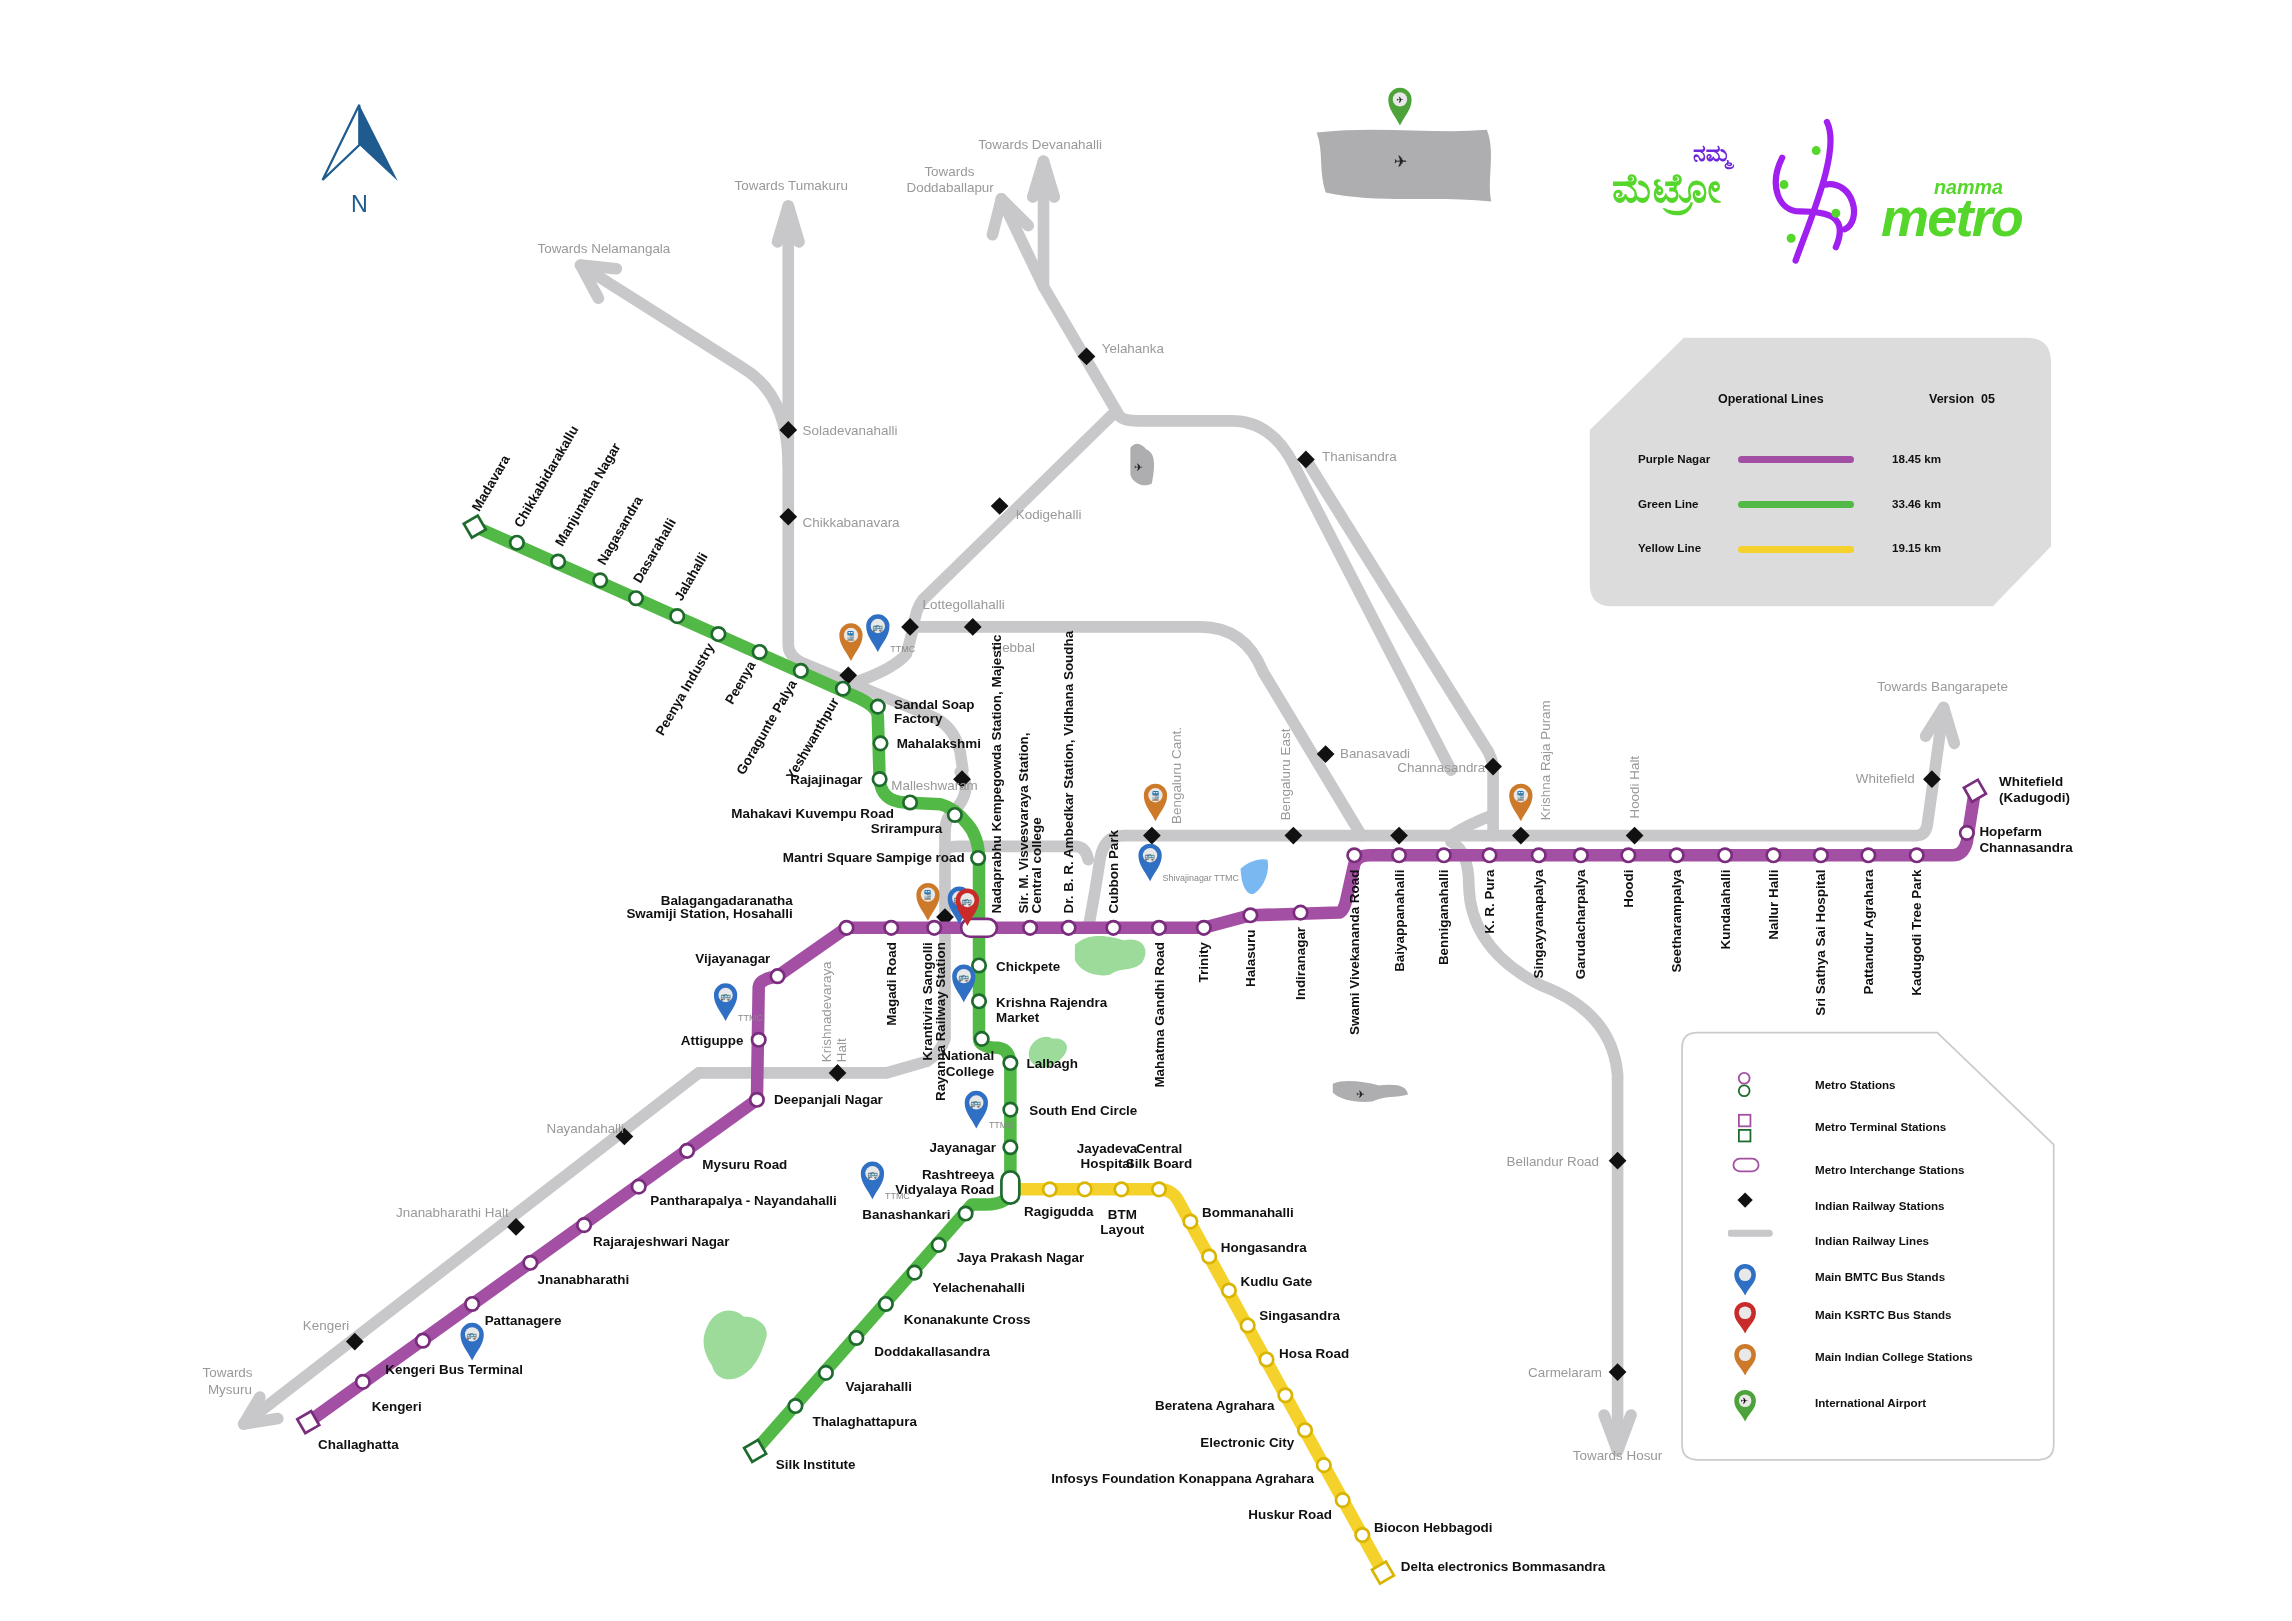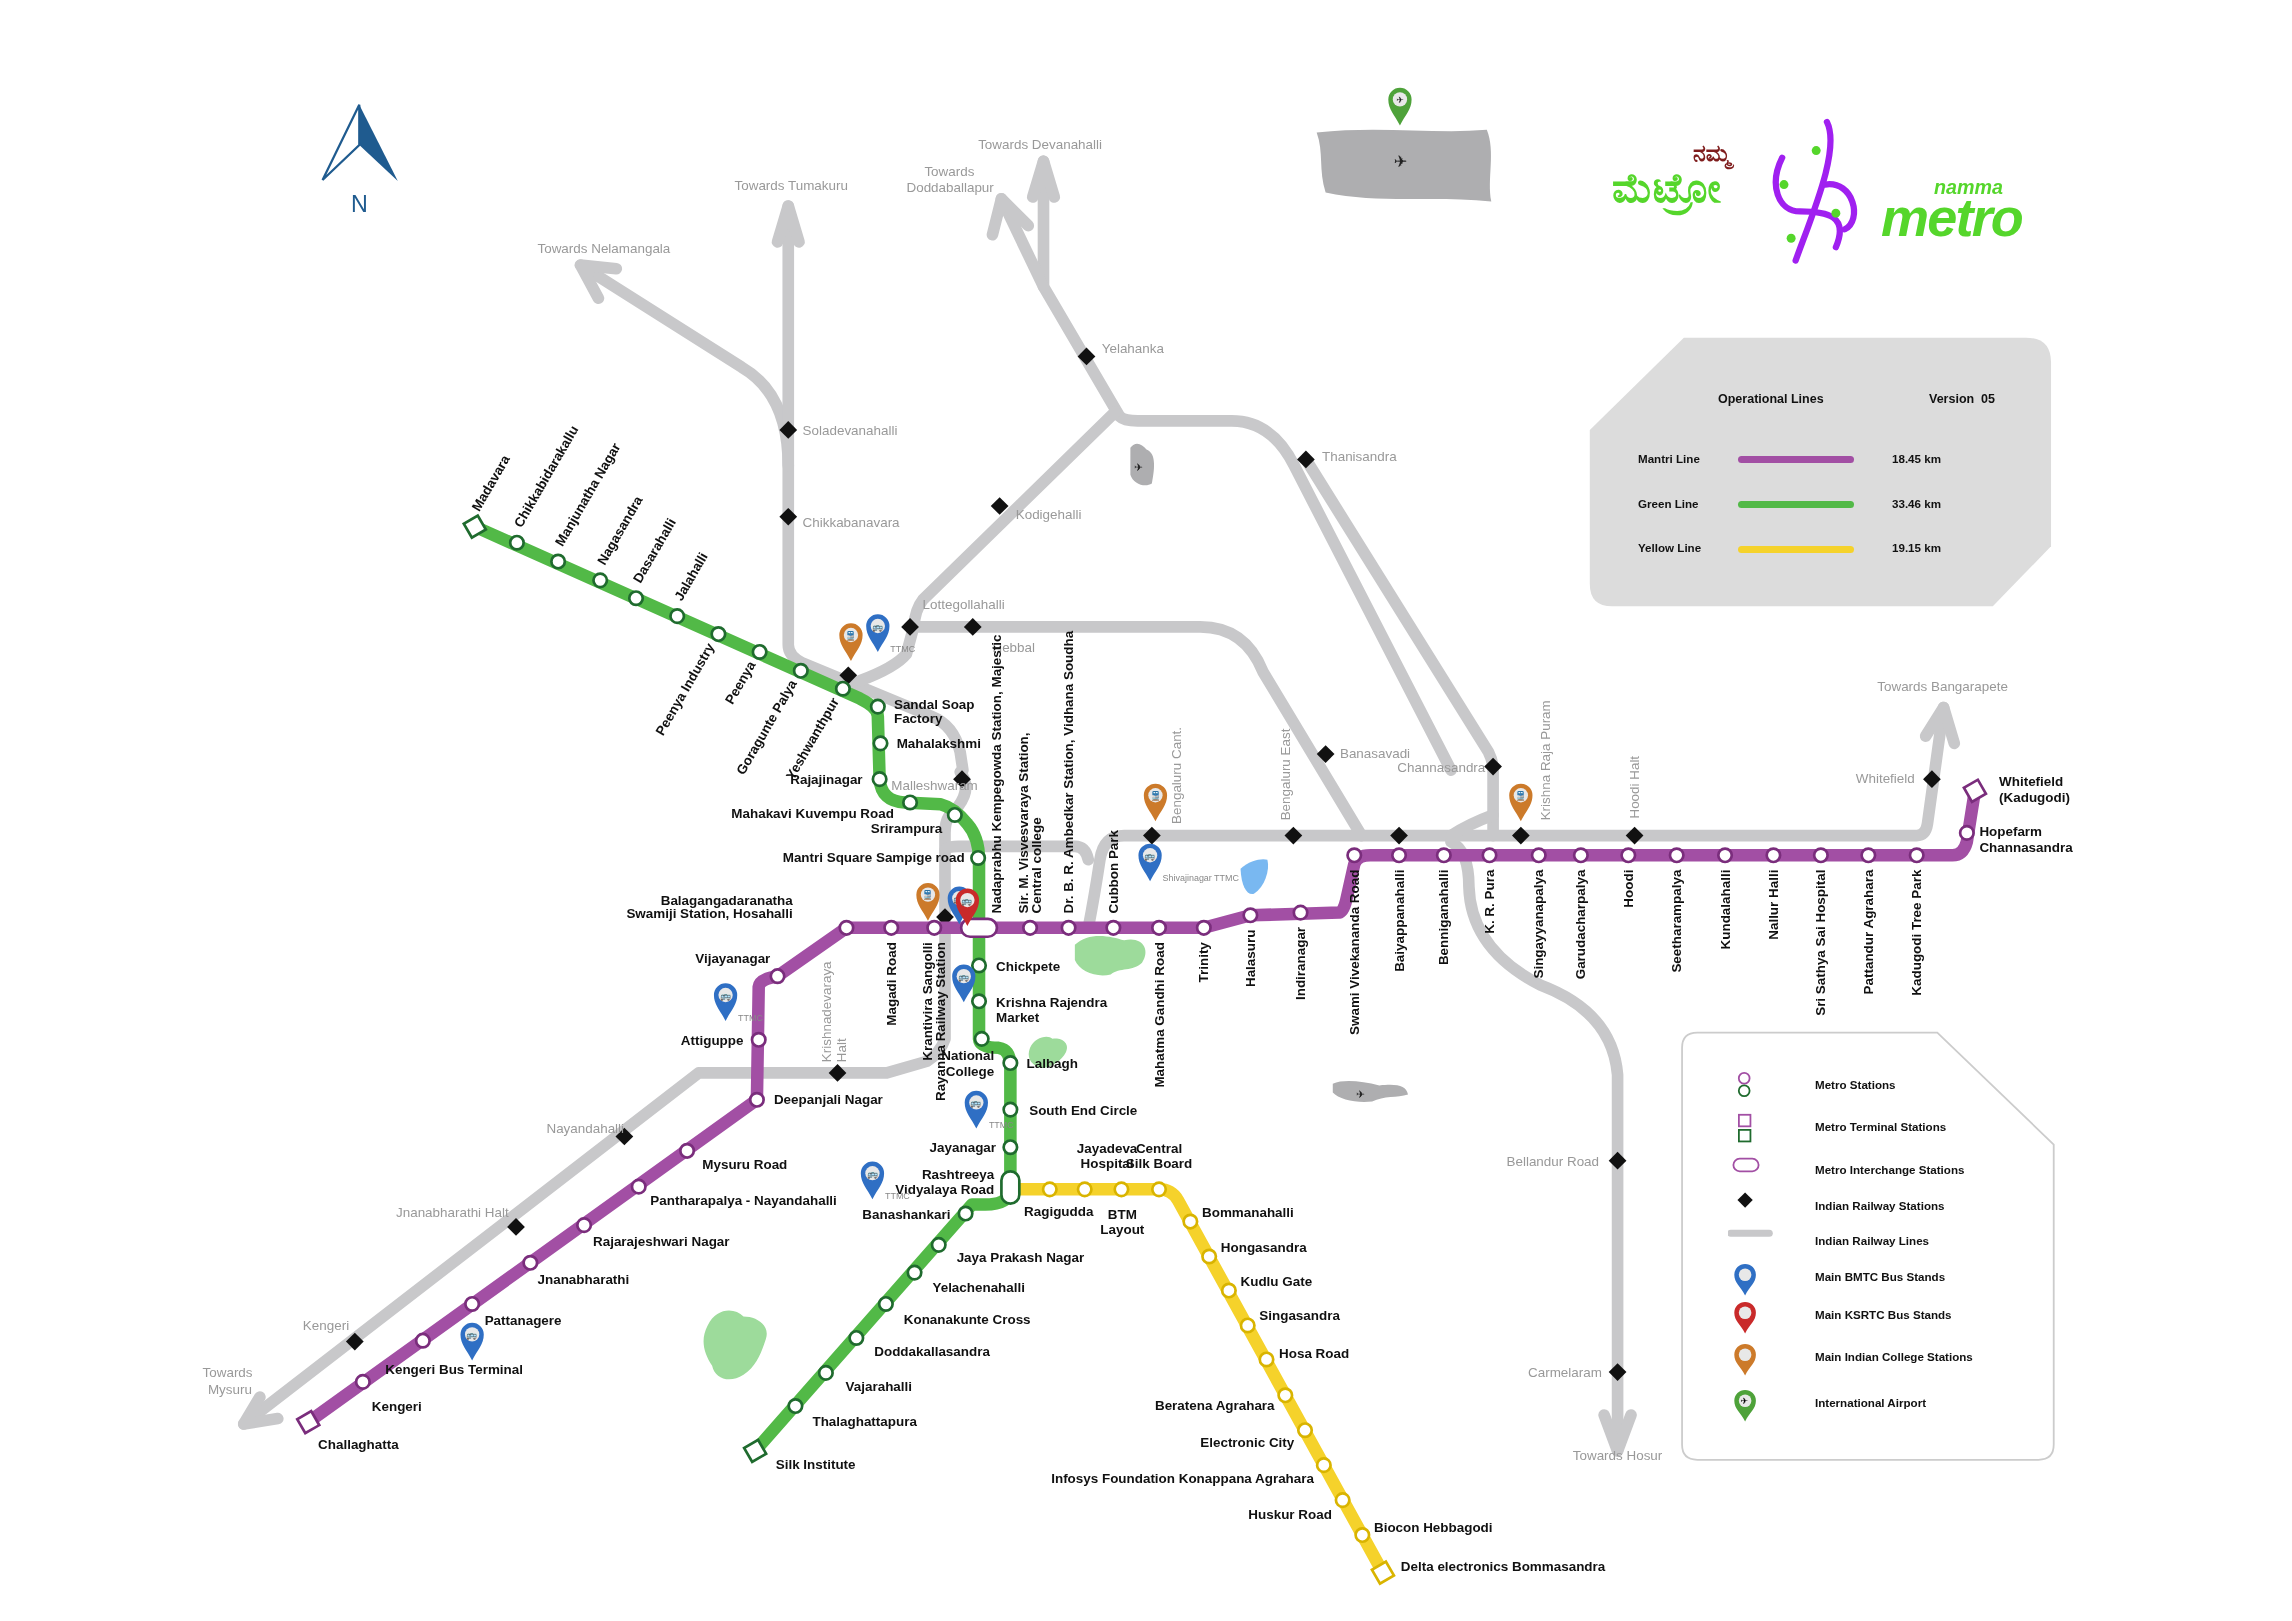--- a/index.html
+++ b/index.html
@@ -388,40 +388,40 @@
         <text x="1563" y="115" text-anchor="middle" font-size="10" fill="#222">✈</text>
       </g>
     </g>
 
   <path d="M1880,377 L2262,377 Q2290,377 2290,405 L2290,610 L2225,677 L1800,677 Q1775,677 1775,652 L1775,480 Z" fill="#dcdcdc"></path>
 
   <path d="M1895,1153 L2163,1153 L2293,1278 L2293,1613 Q2293,1630 2276,1630 L1895,1630 Q1878,1630 1878,1613 L1878,1170 Q1878,1153 1895,1153 Z" fill="#fff" stroke="#cccccc" stroke-width="2"></path>
 </svg>
 
 <div style="position:absolute;left:1612px;top:113px;width:421px;height:161px;">
-  <div style="position:absolute;left:81px;top:27px;color:#7f1d1d;font-weight:bold;font-size:23px;">ನಮ್ಮ</div>
+  <div style="position:absolute;left:81px;top:27px;color:#6d28d9;font-weight:bold;font-size:23px;">ನಮ್ಮ</div>
   <div style="position:absolute;left:0px;top:52px;color:#55d62b;font-weight:bold;font-size:41px;">ಮೆಟ್ರೋ</div>
   <svg style="position:absolute;left:152px;top:0px;" width="99" height="161" viewBox="0 0 110 180">
     <path d="M70,10 C85,40 55,110 35,165" fill="none" stroke="#a020f0" stroke-width="7" stroke-linecap="round"></path>
     <path d="M20,50 C5,80 15,110 40,110 C70,110 95,115 80,150" fill="none" stroke="#a020f0" stroke-width="7" stroke-linecap="round"></path>
     <path d="M68,80 C100,75 110,120 90,130" fill="none" stroke="#a020f0" stroke-width="7" stroke-linecap="round"></path>
     <circle cx="58" cy="42" r="5" fill="#55d62b"></circle>
       <circle cx="22" cy="80" r="5" fill="#55d62b"></circle>
     <circle cx="80" cy="112" r="5" fill="#55d62b"></circle>
       <circle cx="30" cy="140" r="5" fill="#55d62b"></circle>
   </svg>
   <div class="logo-namma" style="left:322px;top:63px;font-size:19.7px;">namma</div>
   <div class="logo-namma" style="left:269px;top:73px;font-size:54px;letter-spacing:-1.8px;">metro</div>
 </div>
 
 <div class="legend-box">
   <div class="leg-title" style="left:128px;top:53px;">Operational Lines</div>
   <div class="leg-title" style="left:339px;top:53px;white-space:pre;">Version  05</div>
   <div id="ol-rows">
-      <div class="leg-row" style="left: 48px; top: 113px;">Mantri Line</div>
+      <div class="leg-row" style="left: 48px; top: 113px;">Purple Nagar</div>
       <div class="bar" style="left: 148px; top: 117px; width: 116px; background: rgb(162, 79, 164);"></div>
       <div class="leg-row" style="left: 302px; top: 113px;">18.45 km</div>
       <div class="leg-row" style="left: 48px; top: 158px;">Green Line</div>
       <div class="bar" style="left: 148px; top: 162px; width: 116px; background: rgb(82, 185, 71);"></div>
       <div class="leg-row" style="left: 302px; top: 158px; text-align: center;">33.46 km</div>
       <div class="leg-row" style="left: 48px; top: 202px;">Yellow Line</div>
       <div class="bar" style="left: 148px; top: 207px; width: 116px; background: rgb(245, 210, 43);"></div>
       <div class="leg-row" style="left: 302px; top: 202px;">19.15 km</div>
     </div>
 </div>

